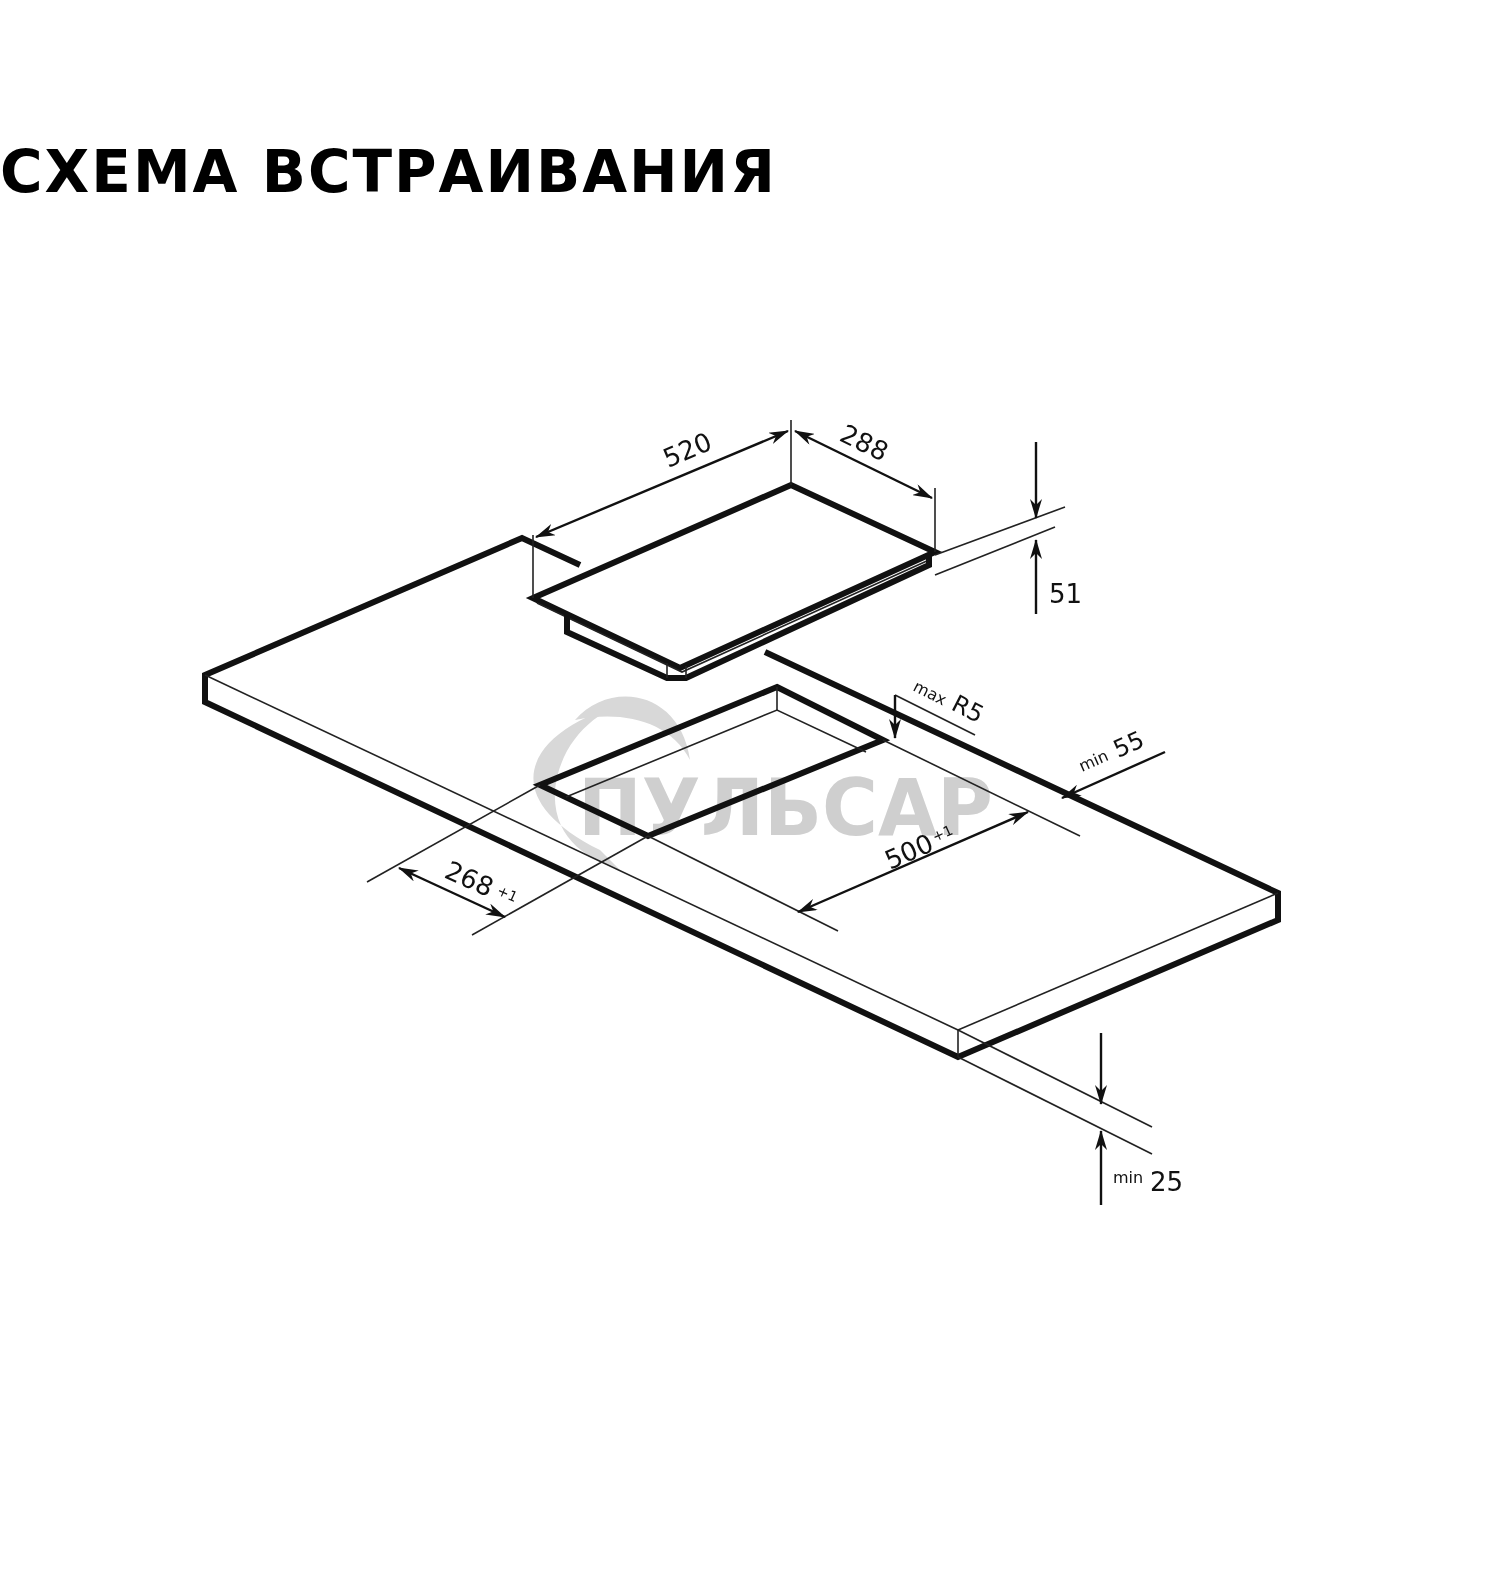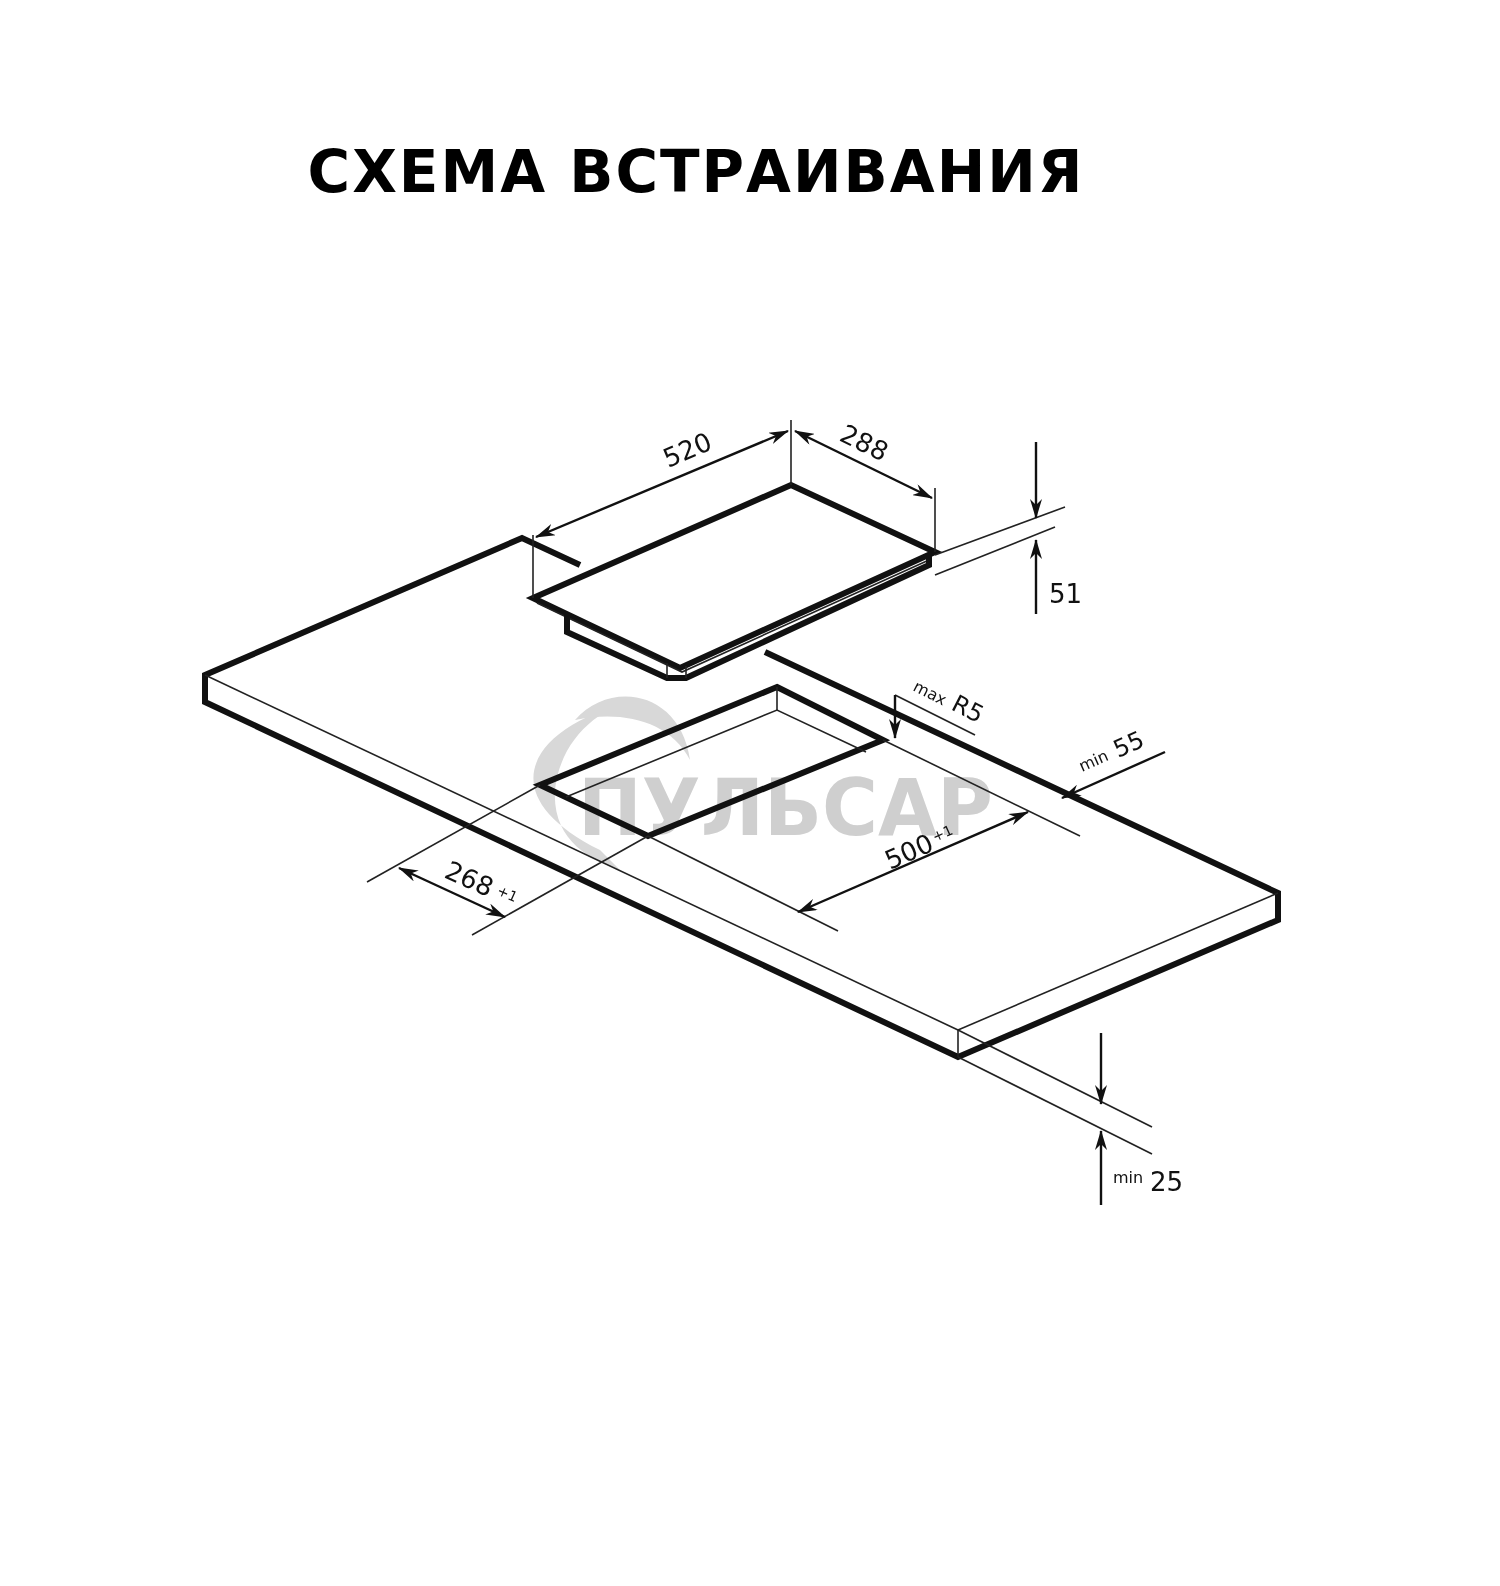--- a/index.html
+++ b/index.html
@@ -1,18 +1,18 @@
 <!DOCTYPE html>
 <html><head>
 <meta charset="utf-8">
 <style>
   html, body { margin: 0; padding: 0; background: #ffffff; }
   body { width: 1500px; height: 1586px; position: relative; overflow: hidden; font-family: "DejaVu Sans", sans-serif; }
   .title {
-    position: absolute; left: 0; top: 138px; width: 1392px; text-align: center;
+    position: absolute; left: 0; top: 138px; width: 1392px; text-align: left;
     font-family: "DejaVu Sans", sans-serif; font-weight: bold; font-size: 58px;
     letter-spacing: 2px; color: #000;
   }
   svg.diagram { position: absolute; left: 0; top: 0; }
   .thick { stroke: #111; stroke-width: 6; fill: none; stroke-linejoin: miter; stroke-linecap: butt; }
   .thin { stroke: #222; stroke-width: 1.6; fill: none; }
   .dim { stroke: #111; stroke-width: 2.4; fill: none; }
   .dimtext { font-family: "DejaVu Sans", sans-serif; fill: #111; }
   .wm-text { font-family: "DejaVu Sans", sans-serif; font-weight: bold; fill: #cfcfcf; }
 </style>

